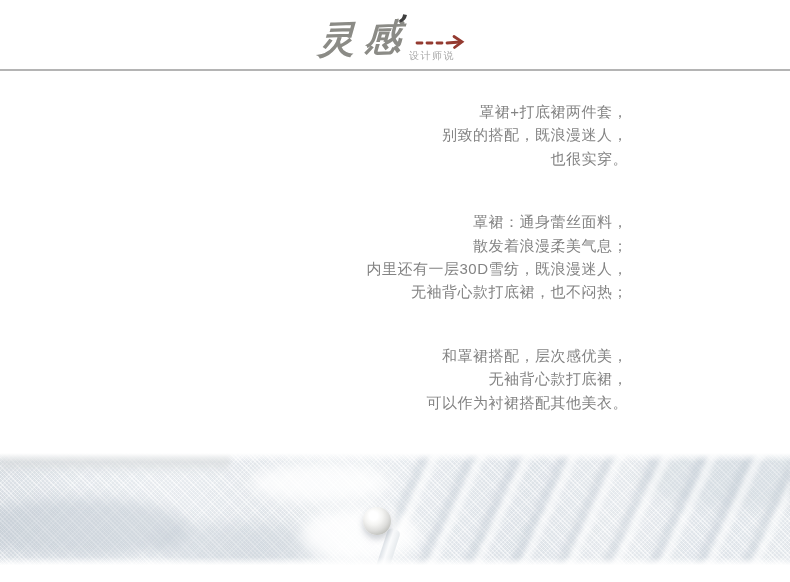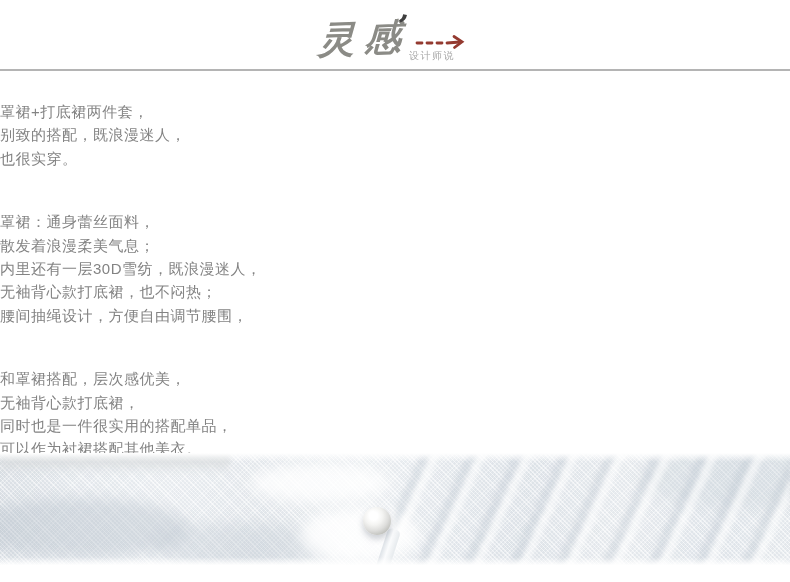--- a/index.html
+++ b/index.html
@@ -32,21 +32,21 @@
     font-size:10px;color:#a8a8a8;letter-spacing:1.5px;
   }
   .divider{
     position:absolute;left:0;top:69px;width:790px;height:2px;
     background:#b4b4b4;
   }
 
   
   .copy{
     position:absolute;left:0;top:100px;width:628px;
-    text-align:left;color:#838383;
+    text-align:right;color:#838383;
     font-size:15px;
   }
   .para{margin:0;}
   .para + .para{margin-top:40px;}
   .line{display:block;line-height:23.4px;letter-spacing:0.5px;}
 
   
   .photo{
     position:absolute;left:0;top:453px;width:790px;height:115px;
     margin:0;overflow:hidden;
@@ -137,26 +137,24 @@
     <p class="para">
       <span class="line">罩裙+打底裙两件套，</span>
       <span class="line">别致的搭配，既浪漫迷人，</span>
       <span class="line">也很实穿。</span>
     </p>
     <p class="para">
       <span class="line">罩裙：通身蕾丝面料，</span>
       <span class="line">散发着浪漫柔美气息；</span>
       <span class="line">内里还有一层30D雪纺，既浪漫迷人，</span>
       <span class="line">无袖背心款打底裙，也不闷热；</span>
-      <span class="line">腰间抽绳设计，方便自由调节腰围，</span>
     </p>
     <p class="para">
       <span class="line">和罩裙搭配，层次感优美，</span>
       <span class="line">无袖背心款打底裙，</span>
-      <span class="line">同时也是一件很实用的搭配单品，</span>
       <span class="line">可以作为衬裙搭配其他美衣。</span>
     </p>
   </main>
 
   <figure class="photo">
     <div class="ph base"></div>
     <div class="ph mesh"></div>
     <div class="ph band-tl"></div>
     <div class="ph fold f1"></div>
     <div class="ph fold f2"></div>

